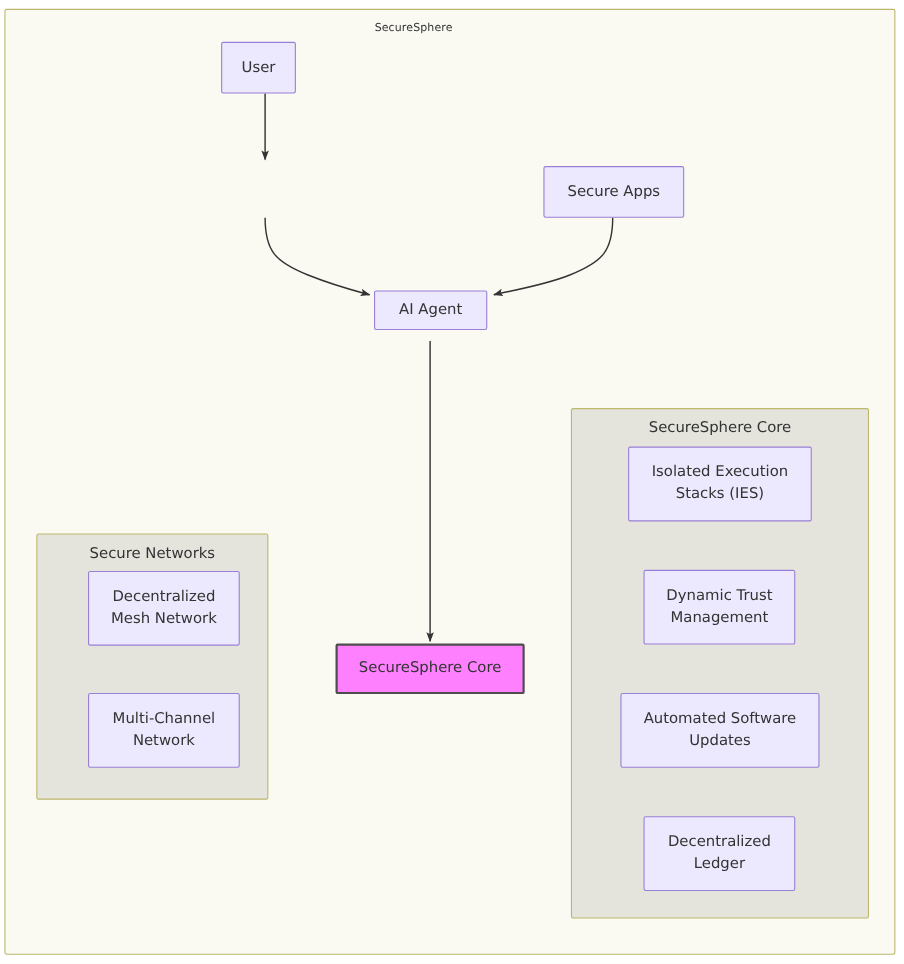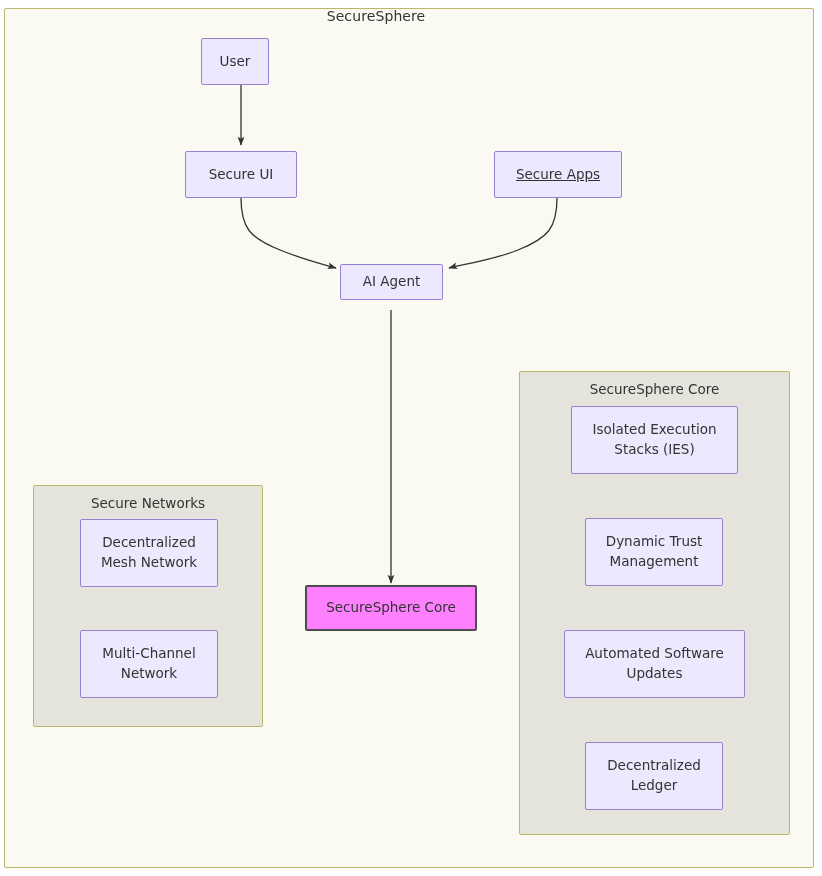--- a/index.html
+++ b/index.html
@@ -26,24 +26,24 @@
     width: 810px;
     height: 860px;
     background: #fafaf3;
     border: 1.4px solid #bdb76b;
     border-radius: 2px;
     box-sizing: border-box;
   }
   .outer-title {
     position: absolute;
     left: 0;
-    top: 8px;
+    top: 20px;
     width: 752px;
     text-align: center;
-    font-size: 14px;
+    font-size: 10px;
     color: #333333;
     letter-spacing: 0.1px;
   }
 
   
   .cluster {
     position: absolute;
     background: #e4e4dd;
     border: 1.4px solid #bdb76b;
     border-radius: 2px;
@@ -95,21 +95,21 @@
   }
 </style>
 </head>
 <body>
 
 <div id="canvas">
 
   <div class="outer-frame"></div>
   <div class="outer-title">SecureSphere</div>
 
-  <div class="cluster" style="left:33px; top:485px; width:230px; height:242px;">
+  <div class="cluster" style="left:33px; top:485px; width:211px; height:242px;">
     <div class="cluster-title">Secure Networks</div>
   </div>
 
   <div class="cluster" style="left:519px; top:371px; width:271px; height:464px;">
     <div class="cluster-title">SecureSphere Core</div>
   </div>
 
   <svg class="edges" viewBox="0 0 822 876" width="822" height="876">
     <defs>
       <marker id="arrowhead" markerWidth="10" markerHeight="8" refX="8.2" refY="4" orient="auto" markerUnits="userSpaceOnUse">
@@ -123,25 +123,22 @@
 
     <path d="M557,198 C557,228 548,238 518,250 C493,260 460,265 449,268" fill="none" stroke="#333333" stroke-width="1.3" marker-end="url(#arrowhead)"></path>
 
     <path d="M391,310 L391,583" fill="none" stroke="#333333" stroke-width="1.3" marker-end="url(#arrowhead)"></path>
   </svg>
 
   <div class="node" style="left:201px; top:38px; width:68px; height:47px;">
     <span class="node-label">User</span>
   </div>
 
-  <div class="node" style="left:185px; top:151px; width:112px; height:47px;">
-    <span class="node-label">Secure UI</span>
-  </div>
 
-  <div class="node" style="left:494px; top:151px; width:128px; height:47px;text-decoration:underline;">
+  <div class="node" style="left:494px; top:151px; width:128px; height:47px;">
     <span class="node-label">Secure Apps</span>
   </div>
 
   <div class="node" style="left:340px; top:264px; width:103px; height:36px;">
     <span class="node-label">AI Agent</span>
   </div>
 
   <div class="node highlight" style="left:305px; top:585px; width:172px; height:46px;">
     <span class="node-label">SecureSphere Core</span>
   </div>

